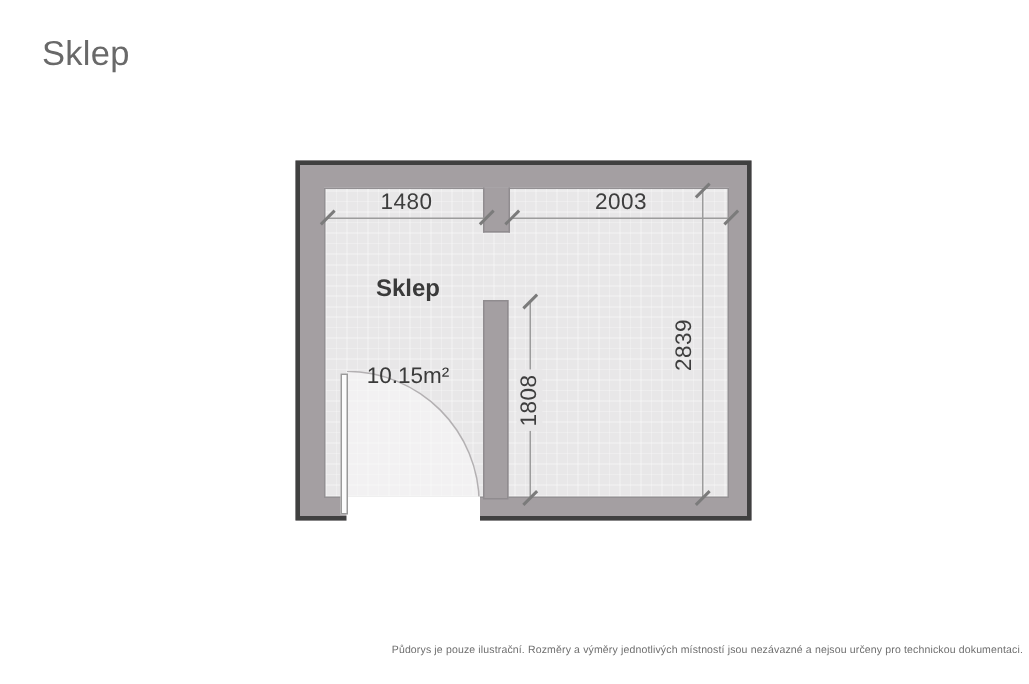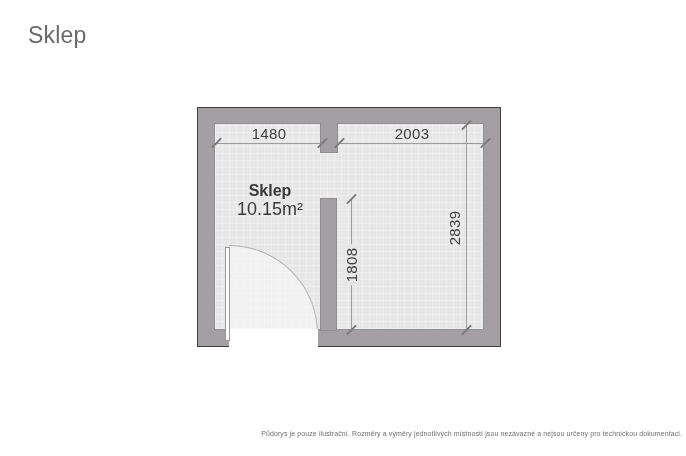--- a/index.html
+++ b/index.html
@@ -7,21 +7,21 @@
     width:686px;height:456px;position:relative;background:#ffffff;
     font-family:"Liberation Sans", sans-serif;overflow:hidden;
   }
   .page-title{
     position:absolute;left:28px;top:22px;
     font-size:23px;font-weight:400;color:#696969;letter-spacing:.2px;
   }
   
   .plan{
     position:absolute;left:197px;top:107px;width:304px;height:240px;
-    background:#a49fa2;border:1px solid #404040;box-sizing:border-box;padding-left:24px;
+    background:#a49fa2;border:3px solid #404040;box-sizing:border-box;padding-left:24px;
   }
   .floor{
     position:absolute;left:16px;top:15px;width:270px;height:207px;
     background:#e8e7e8;border:1px solid #939093;box-sizing:border-box;
     background-image:
       repeating-linear-gradient(0deg, rgba(255,255,255,.25) 0 1px, transparent 1px 7px),
       repeating-linear-gradient(90deg, rgba(255,255,255,.25) 0 1px, transparent 1px 7px);
   }
   .wall{position:absolute;background:#a49fa2;border:1px solid #908c8f;box-sizing:border-box;}
   .wall-stub{left:122px;top:15px;width:18px;height:30px;border-top:none;}
@@ -56,21 +56,21 @@
     transform:translate(-50%,-50%);z-index:7;letter-spacing:.3px;
   }
   .dim-label.vert{transform:translate(-50%,-50%) rotate(-90deg);}
   .dim-label.masked{background:#e8e7e8;padding:0 3px;}
   
   .room-label{
     position:absolute;left:72px;top:74px;transform:translateX(-50%);
     text-align:center;color:#3a3a3a;z-index:7;white-space:nowrap;
   }
   .room-name{font-size:16px;font-weight:bold;line-height:18px;}
-  .room-area{font-size:18px;line-height:18px;}
+  .room-area{font-size:15px;line-height:18px;margin-top:40px;}
   
   .footer{
     position:absolute;right:4px;top:430px;width:680px;
     font-size:7px;color:#6e6e6e;text-align:right;letter-spacing:.1px;
   }
 </style>
 </head>
 <body>
 
 <div class="page-title">Sklep</div>

